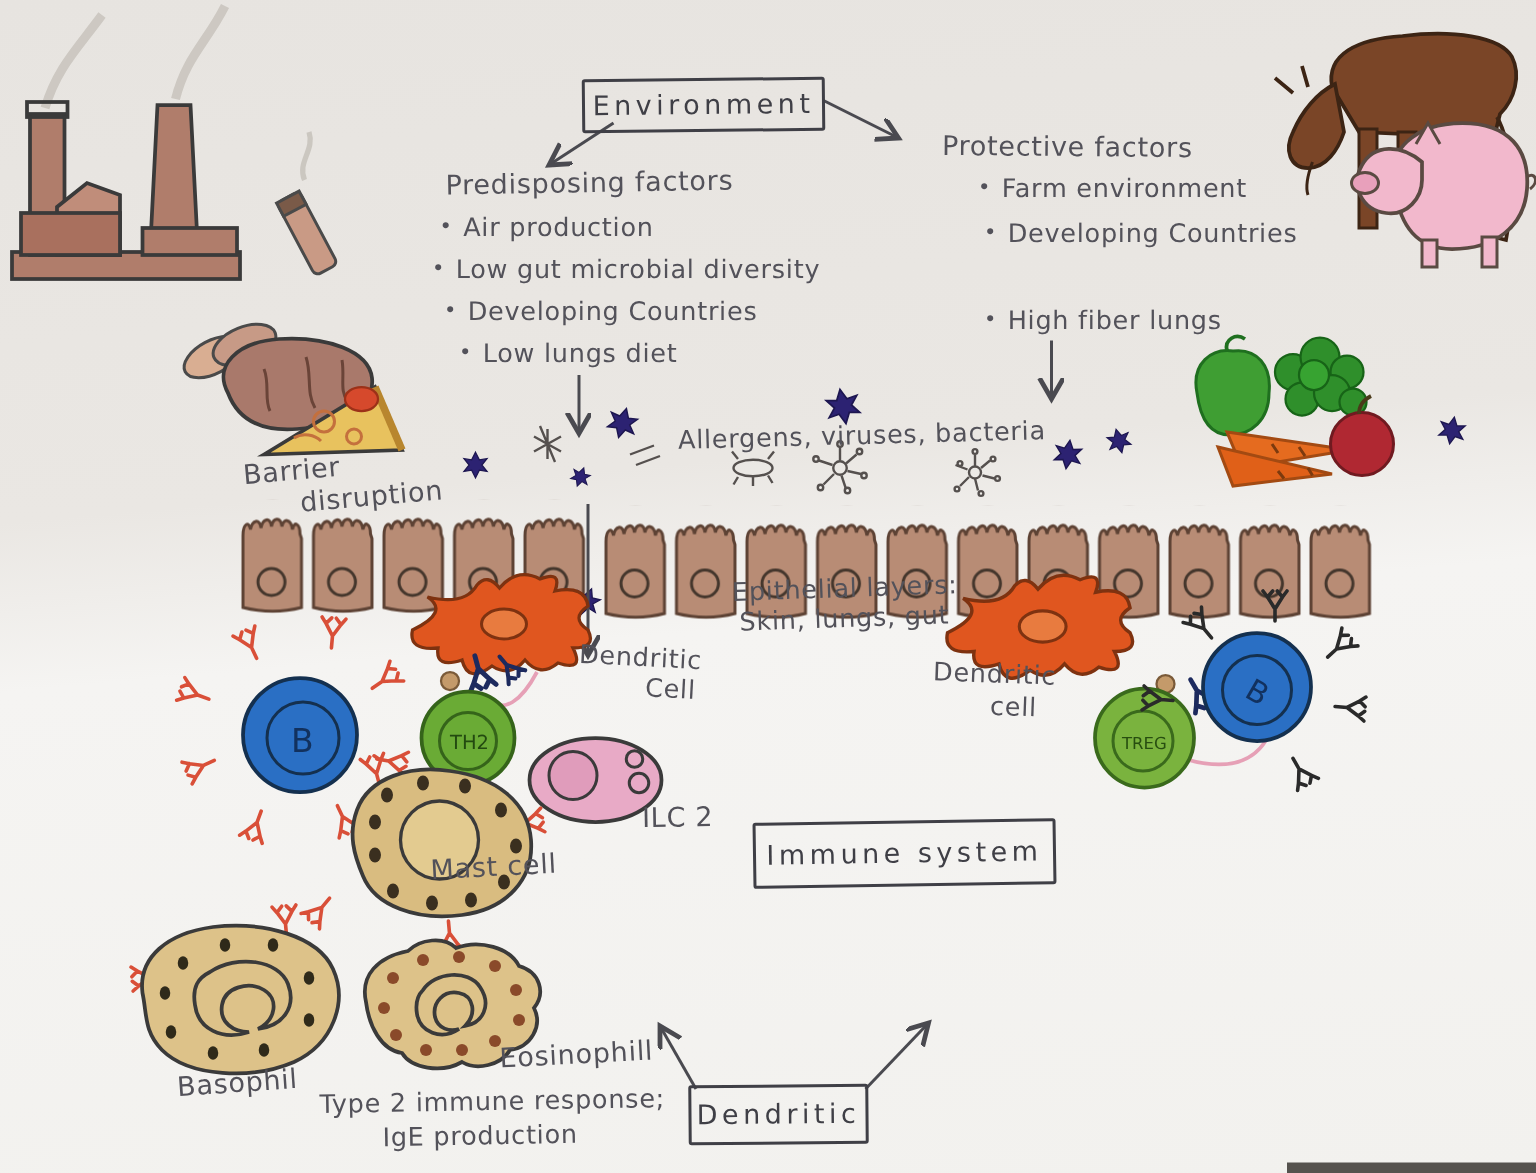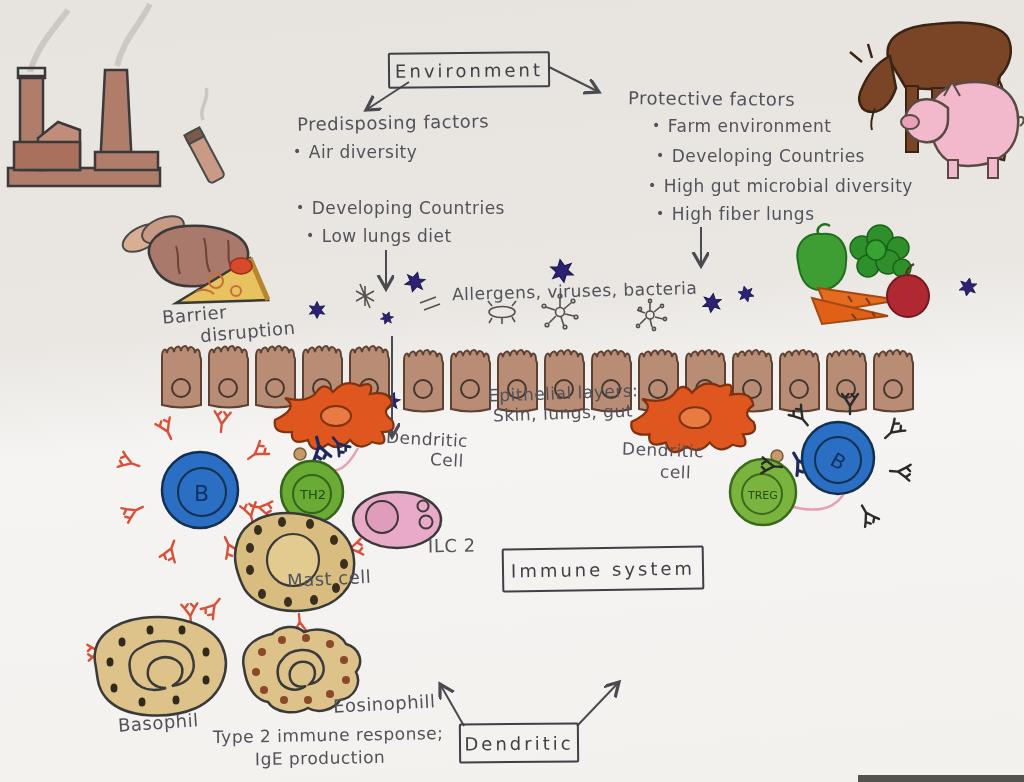--- a/index.html
+++ b/index.html
@@ -307,38 +307,38 @@
   </div>
   <div class="hbox" style="left:502px;top:547px;width:198px;height:40px;transform:rotate(-.9deg)">
     <span>Immune system</span>
   </div>
   <div class="hbox" style="left:459px;top:723px;width:116px;height:36px;transform:rotate(-.5deg)">
     <span>Dendritic</span>
   </div>
 
   <div class="txt hd" style="left:297px;top:112px;transform:rotate(-1deg)">Predisposing factors</div>
   <div class="txt bullet" style="left:293px;top:142px">
-    <span class="b">•</span><span>Air diversity</span>
+    <span class="b">•</span><span>Air production</span>
+  </div>
+  <div class="txt bullet" style="left:288px;top:170px">
+    <span class="b">•</span><span>Low gut microbial diversity</span>
   </div>
   <div class="txt bullet" style="left:296px;top:198px">
     <span class="b">•</span><span>Developing Countries</span>
   </div>
   <div class="txt bullet" style="left:306px;top:226px">
     <span class="b">•</span><span>Low lungs diet</span>
   </div>
 
   <div class="txt hd" style="left:628px;top:88px;transform:rotate(.5deg)">Protective factors</div>
   <div class="txt bullet" style="left:656px;top:146px">
     <span class="b">•</span><span>Developing Countries</span>
   </div>
   <div class="txt bullet" style="left:652px;top:116px">
     <span class="b">•</span><span>Farm environment</span>
-  </div>
-  <div class="txt bullet" style="left:648px;top:176px">
-    <span class="b">•</span><span>High gut microbial diversity</span>
   </div>
   <div class="txt bullet" style="left:656px;top:204px">
     <span class="b">•</span><span>High fiber lungs</span>
   </div>
 
   <div class="txt" style="left:452px;top:281px;transform:rotate(-1.5deg)">Allergens, viruses, bacteria</div>
   <div class="txt hd" style="left:162px;top:304px;transform:rotate(-5deg)">Barrier</div>
   <div class="txt hd" style="left:200px;top:321px;transform:rotate(-5deg)">disruption</div>
   <div class="txt" style="left:488px;top:383px;transform:rotate(-2deg)">Epithelial layers:</div>
   <div class="txt" style="left:493px;top:403px;transform:rotate(-2deg)">Skin, lungs, gut</div>

